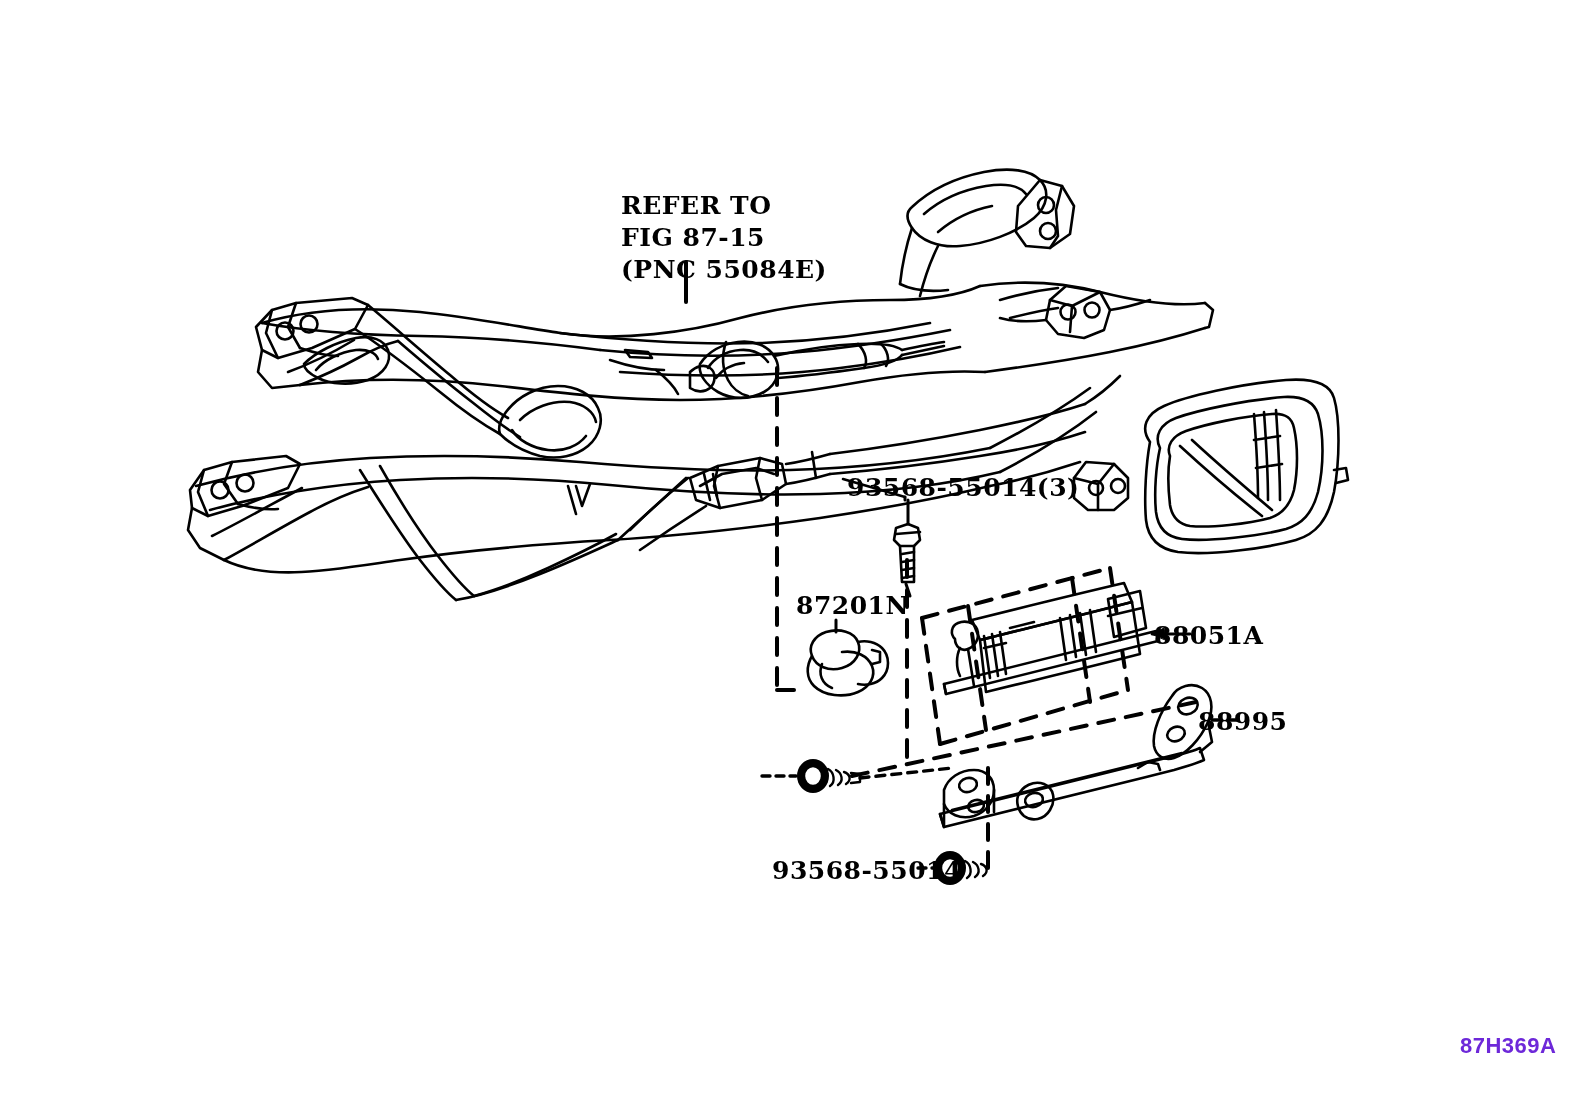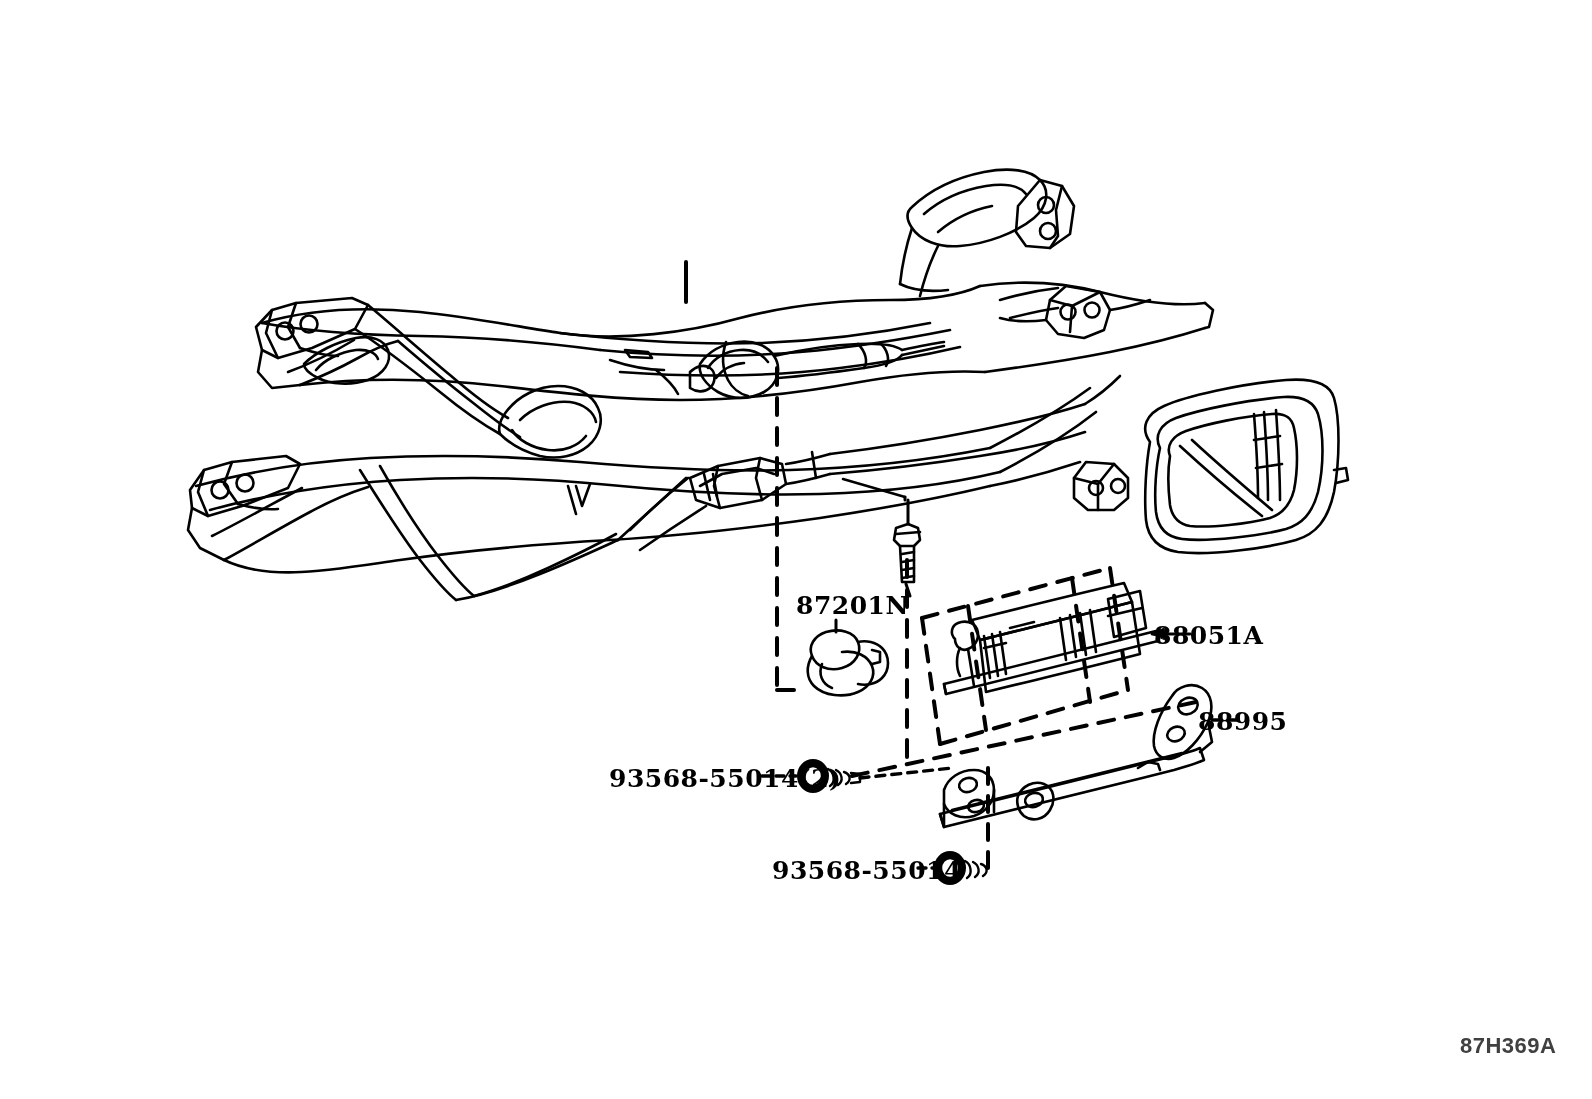--- a/index.html
+++ b/index.html
@@ -44,21 +44,21 @@
     white-space: pre;
   }
   #fig-id {
     position: absolute;
     left: 1460px;
     top: 1033px;
     font-family: "Liberation Sans", sans-serif;
     font-weight: bold;
     font-size: 22px;
     letter-spacing: 0.5px;
-    color: #404040;
+    color: #6d28d9;
     white-space: pre;
     text-align: right;
   }
 </style>
 </head>
 <body>
 
 <div id="page">
 
   <svg id="artboard" viewBox="0 0 1592 1099">
@@ -382,27 +382,30 @@
         <path d="M860,778 L952,768" stroke-width="3.4" stroke-dasharray="9 7"></path>
       </g>
 
       <g>
         <path d="M918,868 L934,868" stroke-width="3.4" stroke-dasharray="8 6"></path>
       </g>
 
     </g>
   </svg>
 
-
+  <div id="refer-block"><span>REFER TO</span>
+<span>FIG 87-15</span>
+<span>(PNC 55084E)</span></div>
+
+  <div class="callout" style="left:847px; top:472px;">93568-55014(3)</div>
 
   <div class="callout" style="left:796px; top:590px;">87201N</div>
 
   <div class="callout" style="left:1154px; top:620px;">88051A</div>
 
   <div class="callout" style="left:1198px; top:706px;">88995</div>
 
-  <div class="callout" style="left:609px; top:763px;">93568-55014(2)</div>
 
   <div class="callout" style="left:772px; top:855px;">93568-55014</div>
 
   <div id="fig-id">87H369A</div>
 
 </div>
 
 </body></html>

